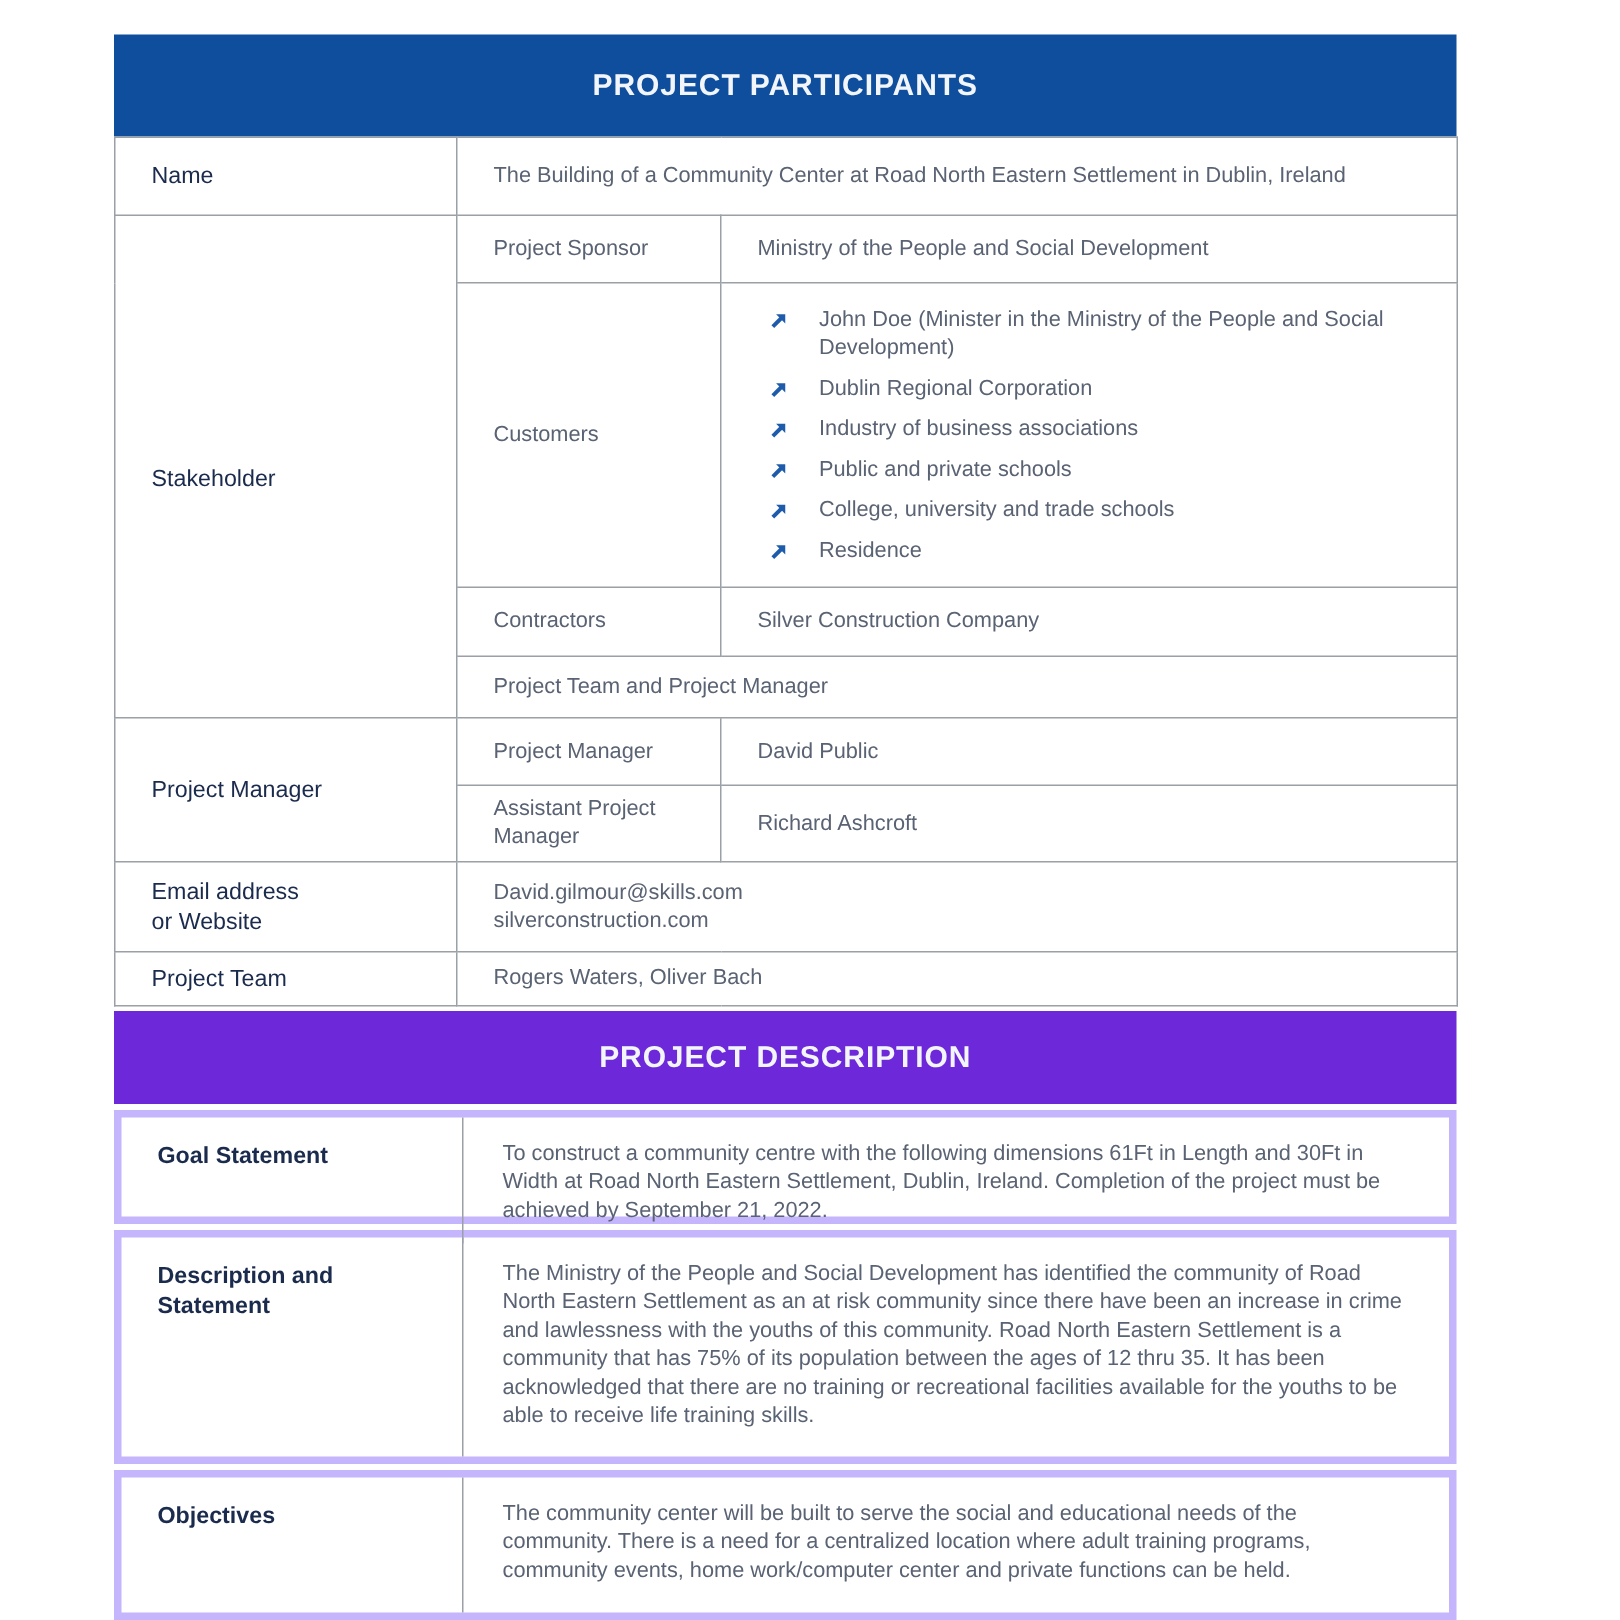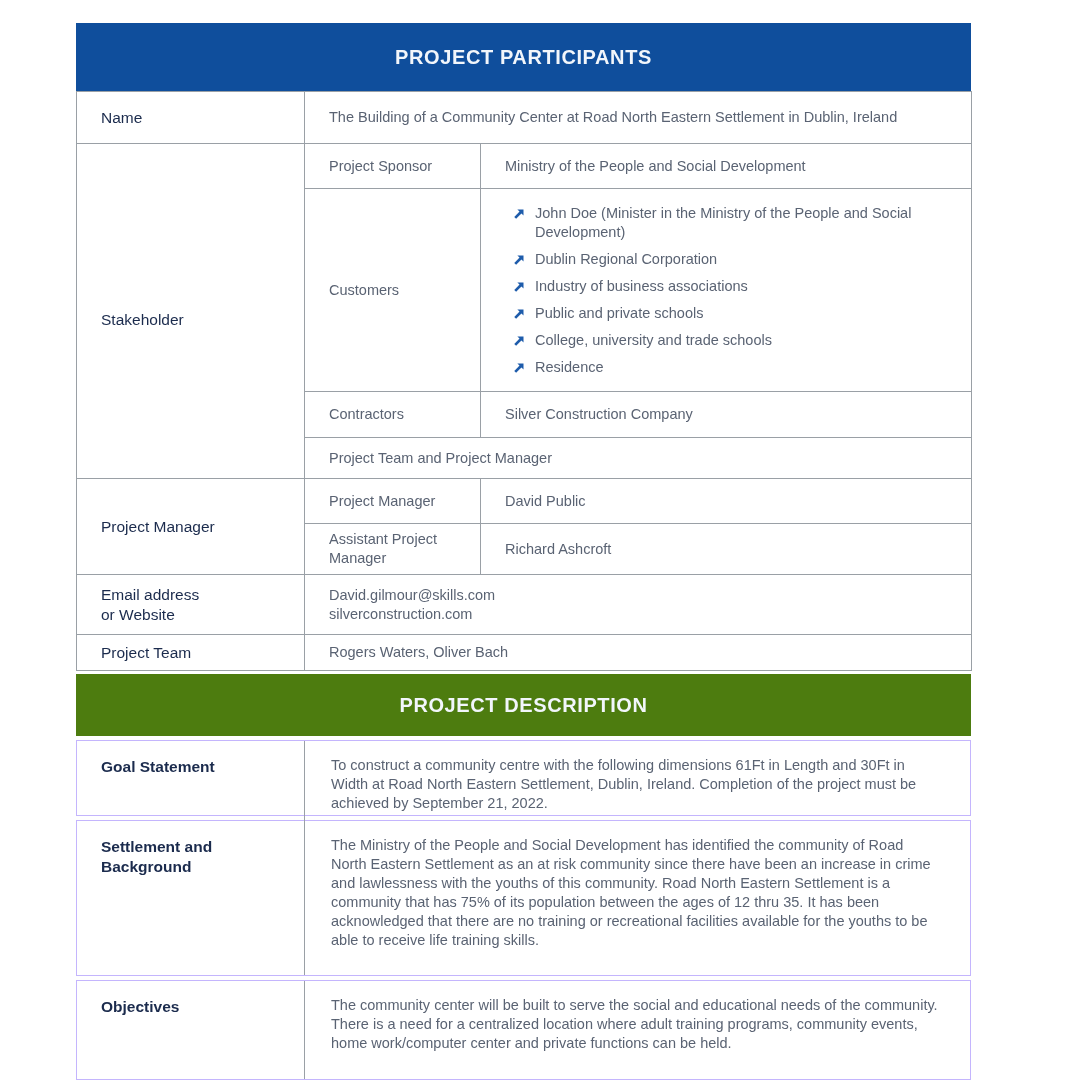--- a/index.html
+++ b/index.html
@@ -1,42 +1,42 @@
 <!DOCTYPE html>
 <html><head>
 <meta charset="utf-8">
 <style>
   html,body{margin:0;padding:0;background:#ffffff;}
   .page{position:relative;width:1080px;height:1080px;background:#ffffff;overflow:hidden;
         font-family:"Liberation Sans",sans-serif;}
   .doc{position:absolute;left:76px;top:23px;width:895px;}
 
   .band{background:#0f4e9c;height:68px;display:flex;align-items:center;justify-content:center;}
-  .band2{background:#4d7c0f;height:62px;display:flex;align-items:center;justify-content:center;margin-top:3px;}
+  .band2{background:#6d28d9;height:62px;display:flex;align-items:center;justify-content:center;margin-top:3px;}
   .band-title{color:#f2f6fb;font-size:20px;font-weight:bold;letter-spacing:0.6px;}
 
   table.grid{width:100%;border-collapse:collapse;table-layout:fixed;}
   table.grid col.c1{width:228px;}
   table.grid col.c2{width:176px;}
   table.grid col.c3{width:491px;}
   table.grid td,table.grid th{border:1px solid #9aa0a6;vertical-align:middle;
       font-weight:normal;text-align:left;padding:6px 8px 6px 24px;box-sizing:border-box;}
   .lbl{color:#1b2b4d;font-weight:bold;font-size:15.5px;line-height:20px;}
   .val{color:#5a6373;font-size:14.5px;line-height:19px;}
   .preline{white-space:pre-line;}
   td.top,th.top{vertical-align:top;padding-top:18px;}
   td.name-val{padding-right:70px;}
 
   ul.cust{list-style:none;margin:0;padding:0 10px 0 8px;}
-  ul.cust li{display:flex;align-items:flex-start;gap:9px;margin:0 0 8px 0;
+  ul.cust li{display:flex;align-items:flex-start;gap:20px;margin:0 0 8px 0;
              color:#5a6373;font-size:14.5px;line-height:19px;}
   ul.cust li svg{flex-shrink:0;margin-top:3px;}
 
   .dsec{margin-top:4px;}
-  .drow{border:1px solid #c4b5fd;display:grid;grid-template-columns:228px 1fr;margin-top:4px;box-sizing:border-box;}
+  .drow{border:5px solid #c4b5fd;display:grid;grid-template-columns:228px 1fr;margin-top:4px;box-sizing:border-box;}
   .drow .dlbl{border-right:1px solid #9aa0a6;padding:16px 18px 12px 24px;box-sizing:border-box;}
   .drow .dval{padding:15px 30px 12px 26px;box-sizing:border-box;}
 </style>
 </head>
 <body>
 
 <div class="page">
   <div class="doc">
 
     <div class="band">
@@ -149,21 +149,21 @@
     <div class="band2">
       <span class="band-title">PROJECT DESCRIPTION</span>
     </div>
 
     <div class="dsec">
       <div class="drow" style="height:76px;">
         <div class="dlbl lbl">Goal Statement</div>
         <div class="dval val">To construct a community centre with the following dimensions 61Ft in Length and 30Ft in Width at Road North Eastern Settlement, Dublin, Ireland.  Completion of the project must be achieved by September 21, 2022.</div>
       </div>
       <div class="drow" style="height:156px;">
-        <div class="dlbl lbl">Settlement and Background</div>
+        <div class="dlbl lbl">Description and Statement</div>
         <div class="dval val">The Ministry of the People and Social Development has identified the community of Road North Eastern Settlement as an at risk community since there have been an increase in crime and lawlessness with the youths of this community.  Road North Eastern Settlement is a community that has 75% of its population between the  ages of 12 thru 35. It has been acknowledged that there are no training or recreational facilities available for the youths to be able to receive life training skills.</div>
       </div>
       <div class="drow" style="height:100px;">
         <div class="dlbl lbl">Objectives</div>
         <div class="dval val">The community center will be built to serve the social and educational needs of the community.  There is a need for a centralized location where adult training programs, community events,  home work/computer  center and private functions can be held.</div>
       </div>
     </div>
 
   </div>
 </div>

